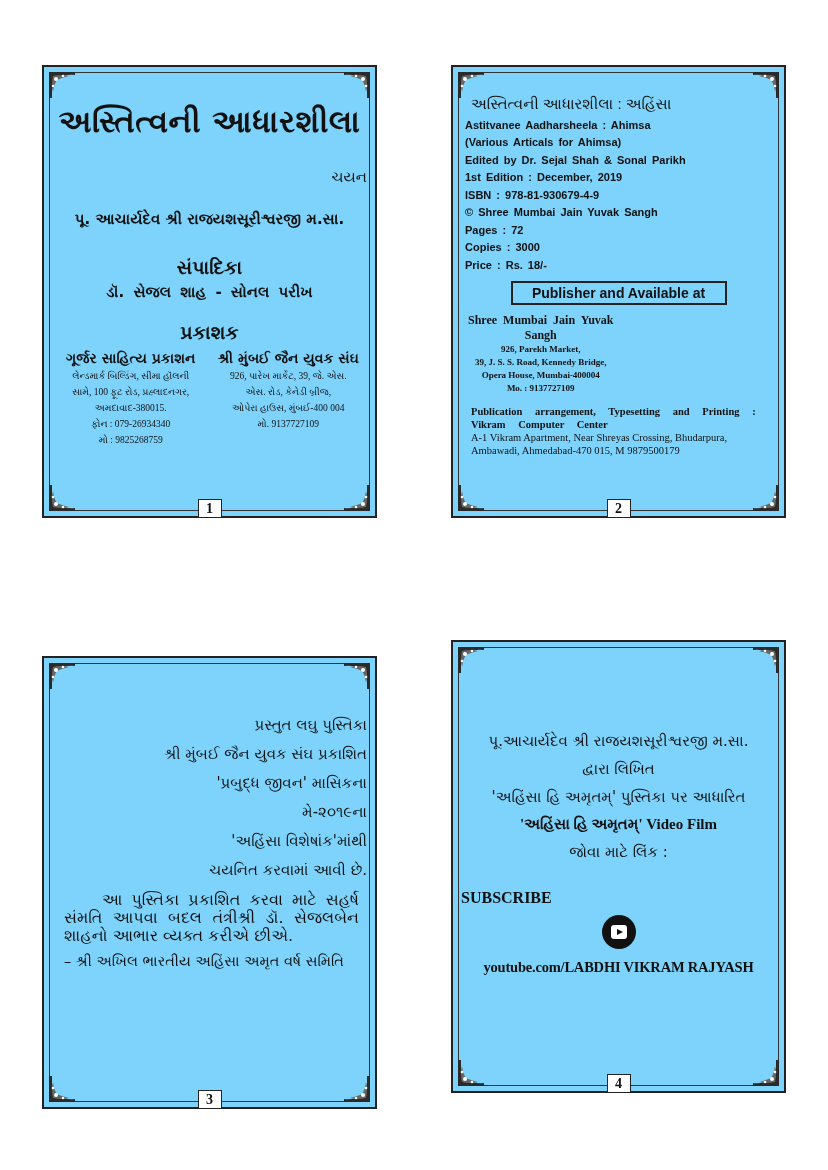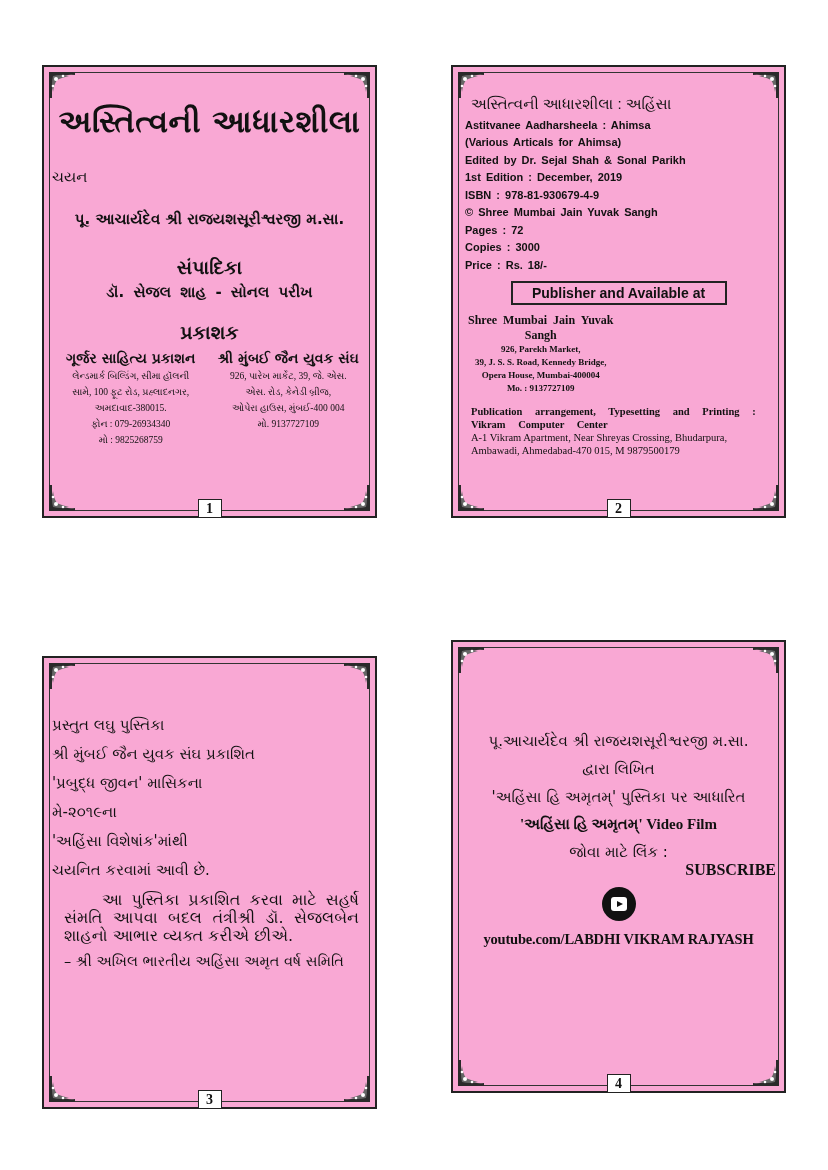--- a/index.html
+++ b/index.html
@@ -1,38 +1,38 @@
 <!DOCTYPE html>
 <html><head>
 <meta charset="utf-8">
 <style>
   html, body { margin: 0; padding: 0; background: #ffffff; }
   body { width: 828px; height: 1170px; position: relative; overflow: hidden; font-family: "DejaVu Sans", sans-serif; color: #111; }
 
-  .page { position: absolute; width: 335px; height: 453px; box-sizing: border-box; border: 2px solid #222; background: #f9a8d4; }
+  .page { position: absolute; width: 335px; height: 453px; box-sizing: border-box; border: 2px solid #222; background: #7dd3fc; }
   .page-inner { position: absolute; left: 5px; top: 5px; right: 5px; bottom: 5px; border: 1px solid #333; }
   #page1 { left: 42px; top: 65px; }
   #page2 { left: 451px; top: 65px; }
   #page3 { left: 42px; top: 656px; }
   #page4 { left: 451px; top: 640px; }
 
   .corner { position: absolute; width: 30px; height: 30px; }
   .corner.tl { left: 3px; top: 3px; }
   .corner.tr { right: 3px; top: 3px; transform: scaleX(-1); }
   .corner.bl { left: 3px; bottom: 3px; transform: scaleY(-1); }
   .corner.br { right: 3px; bottom: 3px; transform: scale(-1,-1); }
 
   .page-num { position: absolute; bottom: -1px; left: 50%; transform: translateX(-50%); width: 22px; height: 17px; border: 1px solid #222; border-bottom: none; background: #fff; font-family: "Liberation Serif", serif; font-weight: bold; font-size: 14px; text-align: center; line-height: 18px; }
 
   .content { position: absolute; left: 8px; right: 8px; top: 8px; bottom: 20px; }
 
   
   .p1-title { font-size: 31px; font-weight: bold; text-align: center; margin-top: 28px; letter-spacing: 0.5px; }
   .p1-subtitle { font-size: 25px; font-weight: bold; text-align: center; margin-top: 6px; }
-  .p1-label { font-size: 15px; text-align: left; margin-top: 28px; }
+  .p1-label { font-size: 15px; text-align: right; margin-top: 28px; }
   .p1-line { font-size: 15px; font-weight: bold; text-align: center; margin-top: 24px; }
   .p1-label2 { font-size: 19px; font-weight: bold; text-align: center; margin-top: 28px; }
   .p1-editors { font-size: 15px; font-weight: bold; text-align: center; margin-top: 4px; word-spacing: 4px; }
   .p1-pub-label { font-size: 19px; font-weight: bold; text-align: center; margin-top: 20px; }
   .cols { display: flex; justify-content: space-between; margin-top: 6px; }
   .col { width: 50%; text-align: center; }
   .col-head { font-size: 14px; font-weight: bold; }
   .col-line { font-size: 9.5px; font-family: "Liberation Serif", serif; margin-top: 3px; line-height: 13px; }
 
   
@@ -41,31 +41,31 @@
   .p2-line { font-size: 11px; font-weight: bold; margin-left: 4px; margin-top: 5.5px; word-spacing: 2px; }
   .p2-box { margin: 10px auto 0 auto; width: 212px; border: 2px solid #222; text-align: center; font-size: 14px; font-weight: bold; padding: 2px 0; }
   .p2-cols { display: flex; justify-content: space-between; margin-top: 8px; padding: 0 2px; font-family: "Liberation Serif", serif; }
   .p2-col { width: 50%; text-align: center; }
   .p2-col-head { font-size: 12px; font-weight: bold; word-spacing: 3px; }
   .p2-col-line { font-size: 9px; font-weight: bold; line-height: 13px; }
   .p2-print { font-family: "Liberation Serif", serif; font-size: 10.5px; margin: 10px 8px 0 10px; line-height: 13px; }
   .p2-print b { word-spacing: 10px; }
 
   
-  .p3 .line { font-size: 15px; text-align: left; margin-top: 11px; }
+  .p3 .line { font-size: 15px; text-align: right; margin-top: 11px; }
   .p3 .first { margin-top: 50px; }
   .p3 .para { font-size: 16px; margin: 12px 8px 0 12px; line-height: 18px; text-align: justify; }
   .p3 .para .indent { padding-left: 38px; }
   .p3 .sign { font-size: 14.5px; margin: 8px 0 0 12px; }
 
   
   .p4 .line { font-size: 15px; text-align: center; margin-top: 10px; }
   .p4 .first { margin-top: 82px; }
   .p4 .mixed { font-family: "Liberation Serif", serif; font-weight: bold; }
-  .p4 .subscribe { font-family: "Liberation Serif", serif; font-weight: bold; font-size: 16px; text-align: right; }
+  .p4 .subscribe { font-family: "Liberation Serif", serif; font-weight: bold; font-size: 16px; text-align: left; margin-top: 28px; }
   .p4 .yt { width: 34px; height: 34px; border-radius: 50%; background: #111; margin: 8px auto 0 auto; position: relative; }
   .p4 .yt .inner { position: absolute; left: 9px; top: 10px; width: 16px; height: 14px; background: #fff; border-radius: 3px; }
   .p4 .yt .tri { position: absolute; left: 6px; top: 3.5px; width: 0; height: 0; border-left: 6px solid #111; border-top: 3.5px solid transparent; border-bottom: 3.5px solid transparent; }
   .p4 .url { font-family: "Liberation Serif", serif; font-weight: bold; font-size: 14.5px; text-align: center; margin-top: 10px; letter-spacing: -0.2px; }
 </style>
 </head>
 <body>
 
 <svg width="0" height="0" style="position:absolute">
   <defs>

